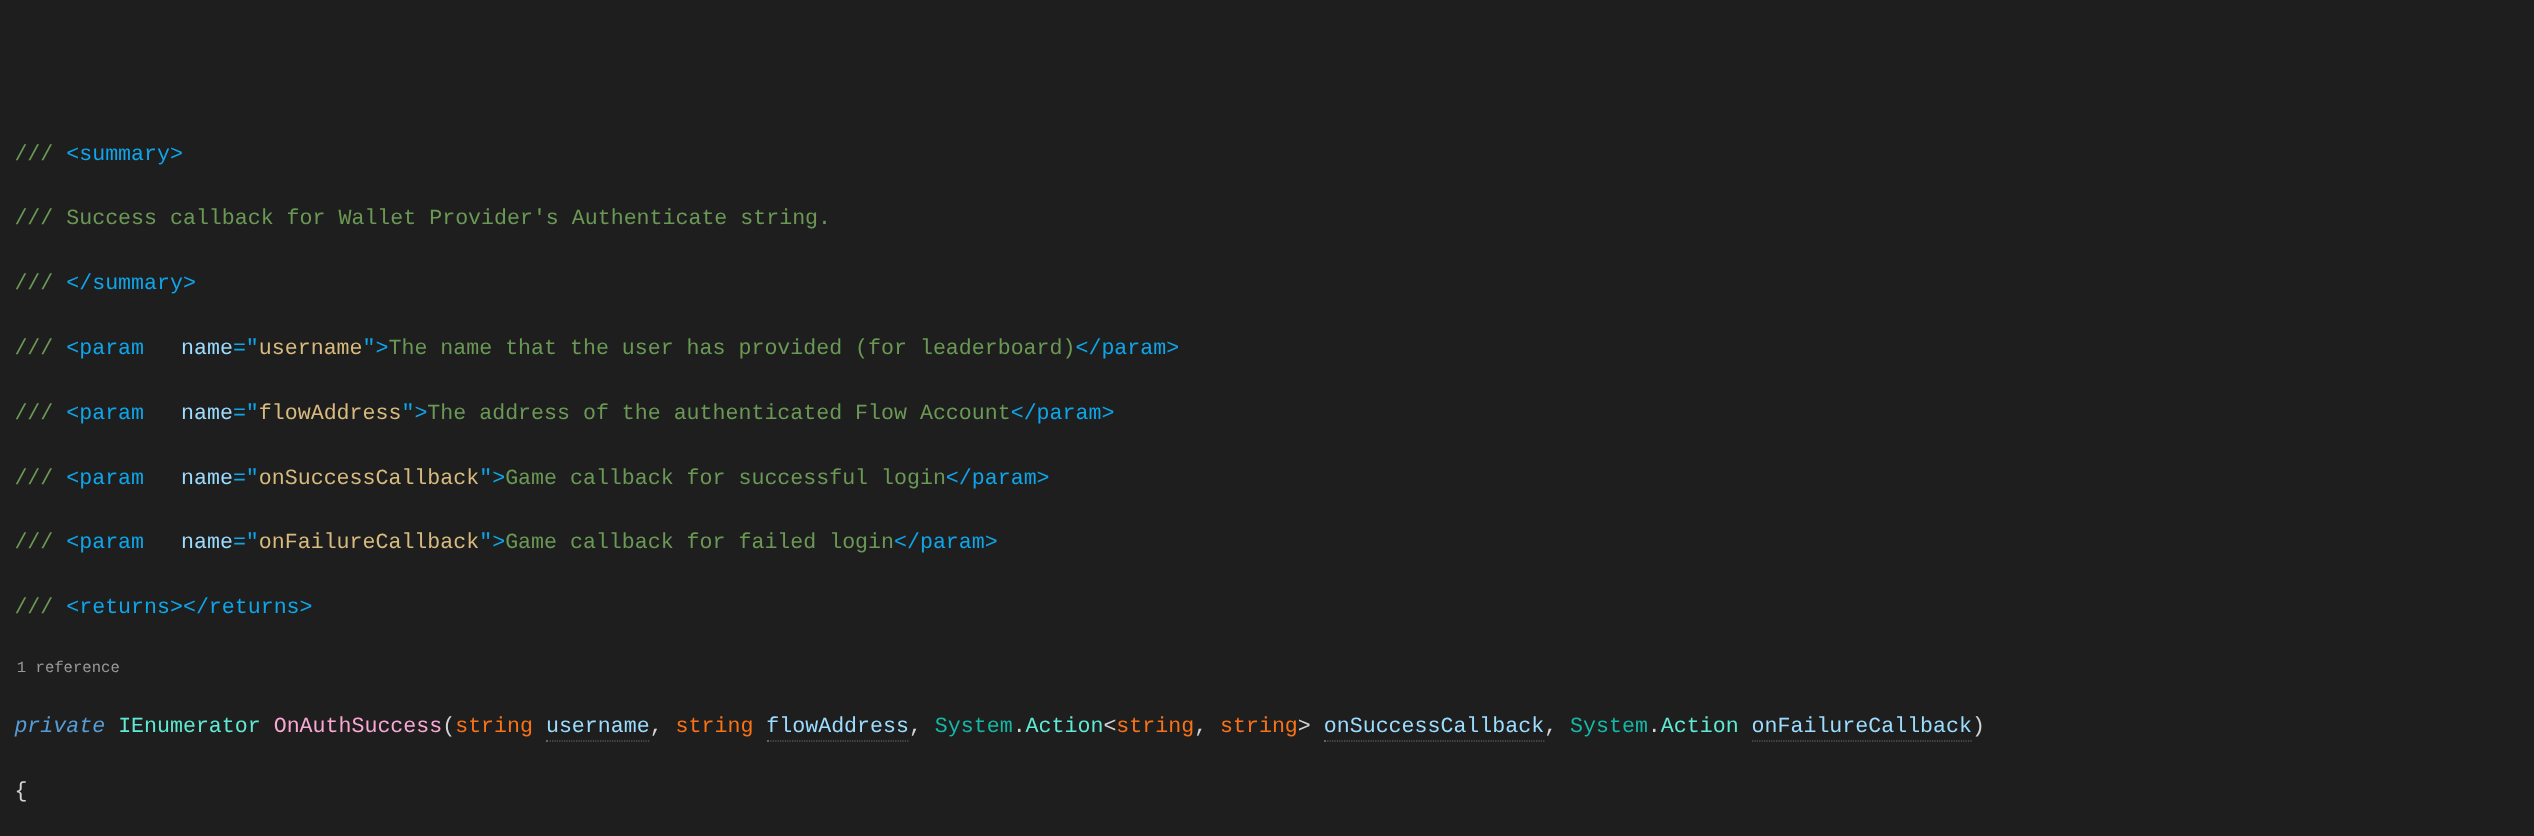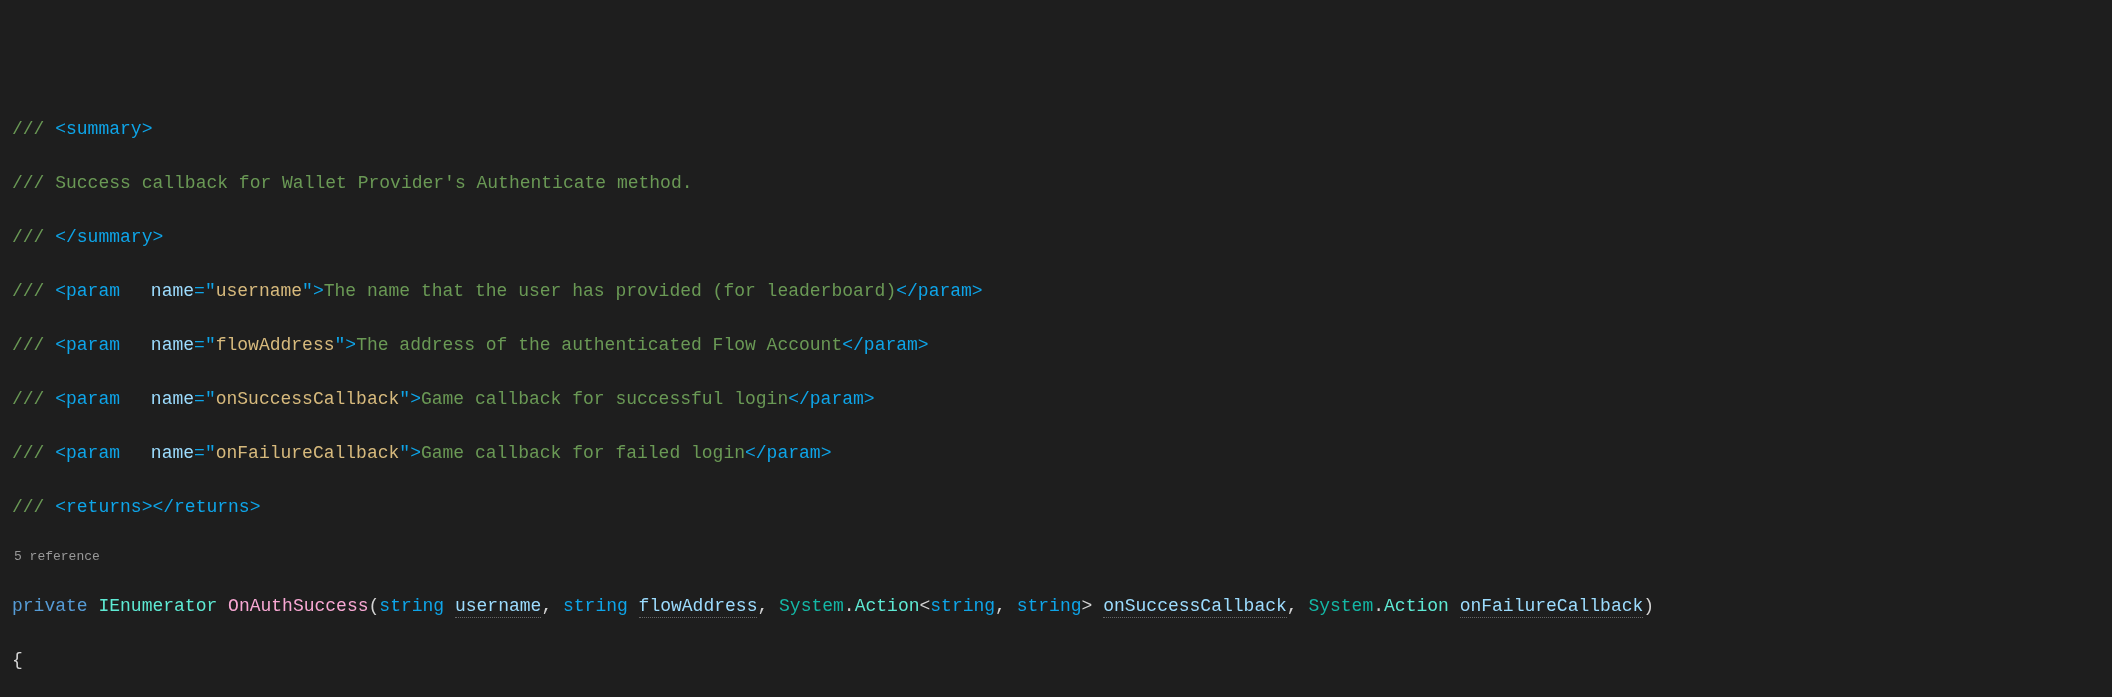--- a/index.html
+++ b/index.html
@@ -25,48 +25,48 @@
     .comment-text { color: #6a9955; }
     .xml-tag { color: #0ea5e9; }
     .xml-attr-name { color: #9cdcfe; margin-left: 20px; }
     .param-name-val { color: #d7ba7d; }
     .codelens {
       color: #999999;
       font-size: 13px;
       line-height: 1.4;
       padding-left: 2px;
     }
-    .keyword-mod { color: #569cd6; }
+    .keyword-mod { color: #569cd6; font-style: italic; }
     .type { color: #5eead4; }
     .method-name { color: #f9a8d4; }
     .paren { color: #d4d4d4; }
-    .keyword-type { color: #0ea5e9; margin-top: 16px; }
+    .keyword-type { color: #f97316; margin-top: 16px; }
     .param-var { color: #9cdcfe; }
     .punct { color: #d4d4d4; }
     .brace { color: #d4d4d4; }
     .namespace { color: #14b8a6; }
     .dots {
       border-bottom: 1px dotted #666;
       padding-bottom: 1px;
     }
   </style>
 </head>
 <body>
 
 
 
 <div class="line"><span class="comment-slash">/// </span><span class="xml-tag">&lt;summary&gt;</span></div>
-<div class="line"><span class="comment-slash">/// </span><span class="comment-text">Success callback for Wallet Provider's Authenticate method.</span></div>
+<div class="line"><span class="comment-slash">/// </span><span class="comment-text">Success callback for Wallet Provider's Authenticate string.</span></div>
 <div class="line"><span class="comment-slash">/// </span><span class="xml-tag">&lt;/summary&gt;</span></div>
 <div class="line"><span class="comment-slash">/// </span><span class="xml-tag">&lt;param </span><span class="xml-attr-name">name</span><span class="xml-tag">=</span><span class="xml-tag">"</span><span class="param-name-val">username</span><span class="xml-tag">"</span><span class="xml-tag">&gt;</span><span class="comment-text">The name that the user has provided (for leaderboard)</span><span class="xml-tag">&lt;/param&gt;</span></div>
 <div class="line"><span class="comment-slash">/// </span><span class="xml-tag">&lt;param </span><span class="xml-attr-name">name</span><span class="xml-tag">=</span><span class="xml-tag">"</span><span class="param-name-val">flowAddress</span><span class="xml-tag">"</span><span class="xml-tag">&gt;</span><span class="comment-text">The address of the authenticated Flow Account</span><span class="xml-tag">&lt;/param&gt;</span></div>
 <div class="line"><span class="comment-slash">/// </span><span class="xml-tag">&lt;param </span><span class="xml-attr-name">name</span><span class="xml-tag">=</span><span class="xml-tag">"</span><span class="param-name-val">onSuccessCallback</span><span class="xml-tag">"</span><span class="xml-tag">&gt;</span><span class="comment-text">Game callback for successful login</span><span class="xml-tag">&lt;/param&gt;</span></div>
 <div class="line"><span class="comment-slash">/// </span><span class="xml-tag">&lt;param </span><span class="xml-attr-name">name</span><span class="xml-tag">=</span><span class="xml-tag">"</span><span class="param-name-val">onFailureCallback</span><span class="xml-tag">"</span><span class="xml-tag">&gt;</span><span class="comment-text">Game callback for failed login</span><span class="xml-tag">&lt;/param&gt;</span></div>
 <div class="line"><span class="comment-slash">/// </span><span class="xml-tag">&lt;returns&gt;&lt;/returns&gt;</span></div>
-<div class="codelens">5 reference</div>
+<div class="codelens">1 reference</div>
 <div class="line"><span class="keyword-mod">private</span> <span class="type">IEnumerator</span> <span class="method-name">OnAuthSuccess</span><span class="paren">(</span><span class="keyword-type">string</span> <span class="param-var dots">username</span><span class="punct">, </span><span class="keyword-type">string</span> <span class="param-var dots">flowAddress</span><span class="punct">, </span><span class="namespace">System</span><span class="punct">.</span><span class="type">Action</span><span class="punct">&lt;</span><span class="keyword-type">string</span><span class="punct">, </span><span class="keyword-type">string</span><span class="punct">&gt;</span> <span class="param-var dots">onSuccessCallback</span><span class="punct">, </span><span class="namespace">System</span><span class="punct">.</span><span class="type">Action</span> <span class="param-var dots">onFailureCallback</span><span class="paren">)</span></div>
 <div class="line"><span class="brace">{</span></div>
 
 
 
 
 
 
 
 

